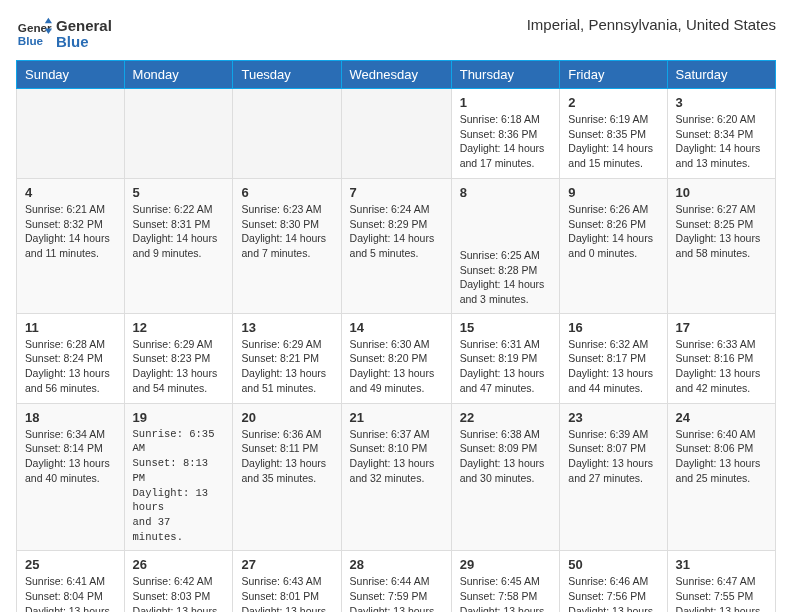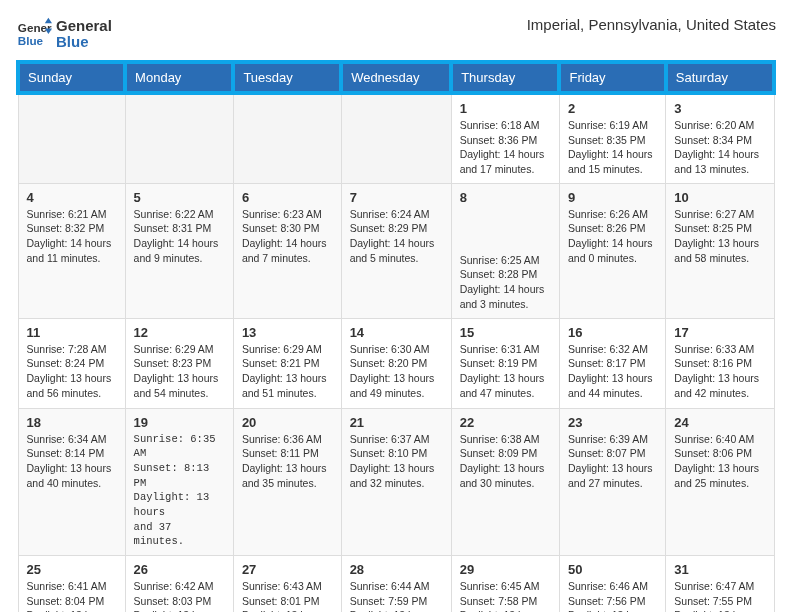--- a/index.html
+++ b/index.html
@@ -42,21 +42,21 @@
       border-collapse: collapse;
       font-size: 11px;
     }
     .calendar th {
       background: #2a6db5;
       color: #fff;
       text-align: left;
       padding: 6px 8px;
       font-size: 13px;
       font-weight: normal;
-      border: 4px solid #0ea5e9;
+      border: 1px solid #0ea5e9;
     }
     .calendar td {
       vertical-align: top;
       padding: 6px 8px;
       border: 1px solid #ddd;
       width: 113px;
       height: 90px;
       background: #fff;
     }
     .calendar td.empty {
@@ -186,21 +186,21 @@
           <span class="day-number">10</span>
           <div class="day-info" style="white-space: pre-line;">Sunrise: 6:27 AM
 Sunset: 8:25 PM
 Daylight: 13 hours
 and 58 minutes.</div>
         </td>
       </tr>
       <tr>
         <td>
           <span class="day-number">11</span>
-          <div class="day-info" style="white-space: pre-line;">Sunrise: 7:28 AM
+          <div class="day-info" style="white-space: pre-line;">Sunrise: 6:28 AM
 Sunset: 8:24 PM
 Daylight: 13 hours
 and 56 minutes.</div>
         </td>
         <td>
           <span class="day-number">12</span>
           <div class="day-info" style="white-space: pre-line;">Sunrise: 6:29 AM
 Sunset: 8:23 PM
 Daylight: 13 hours
 and 54 minutes.</div>

